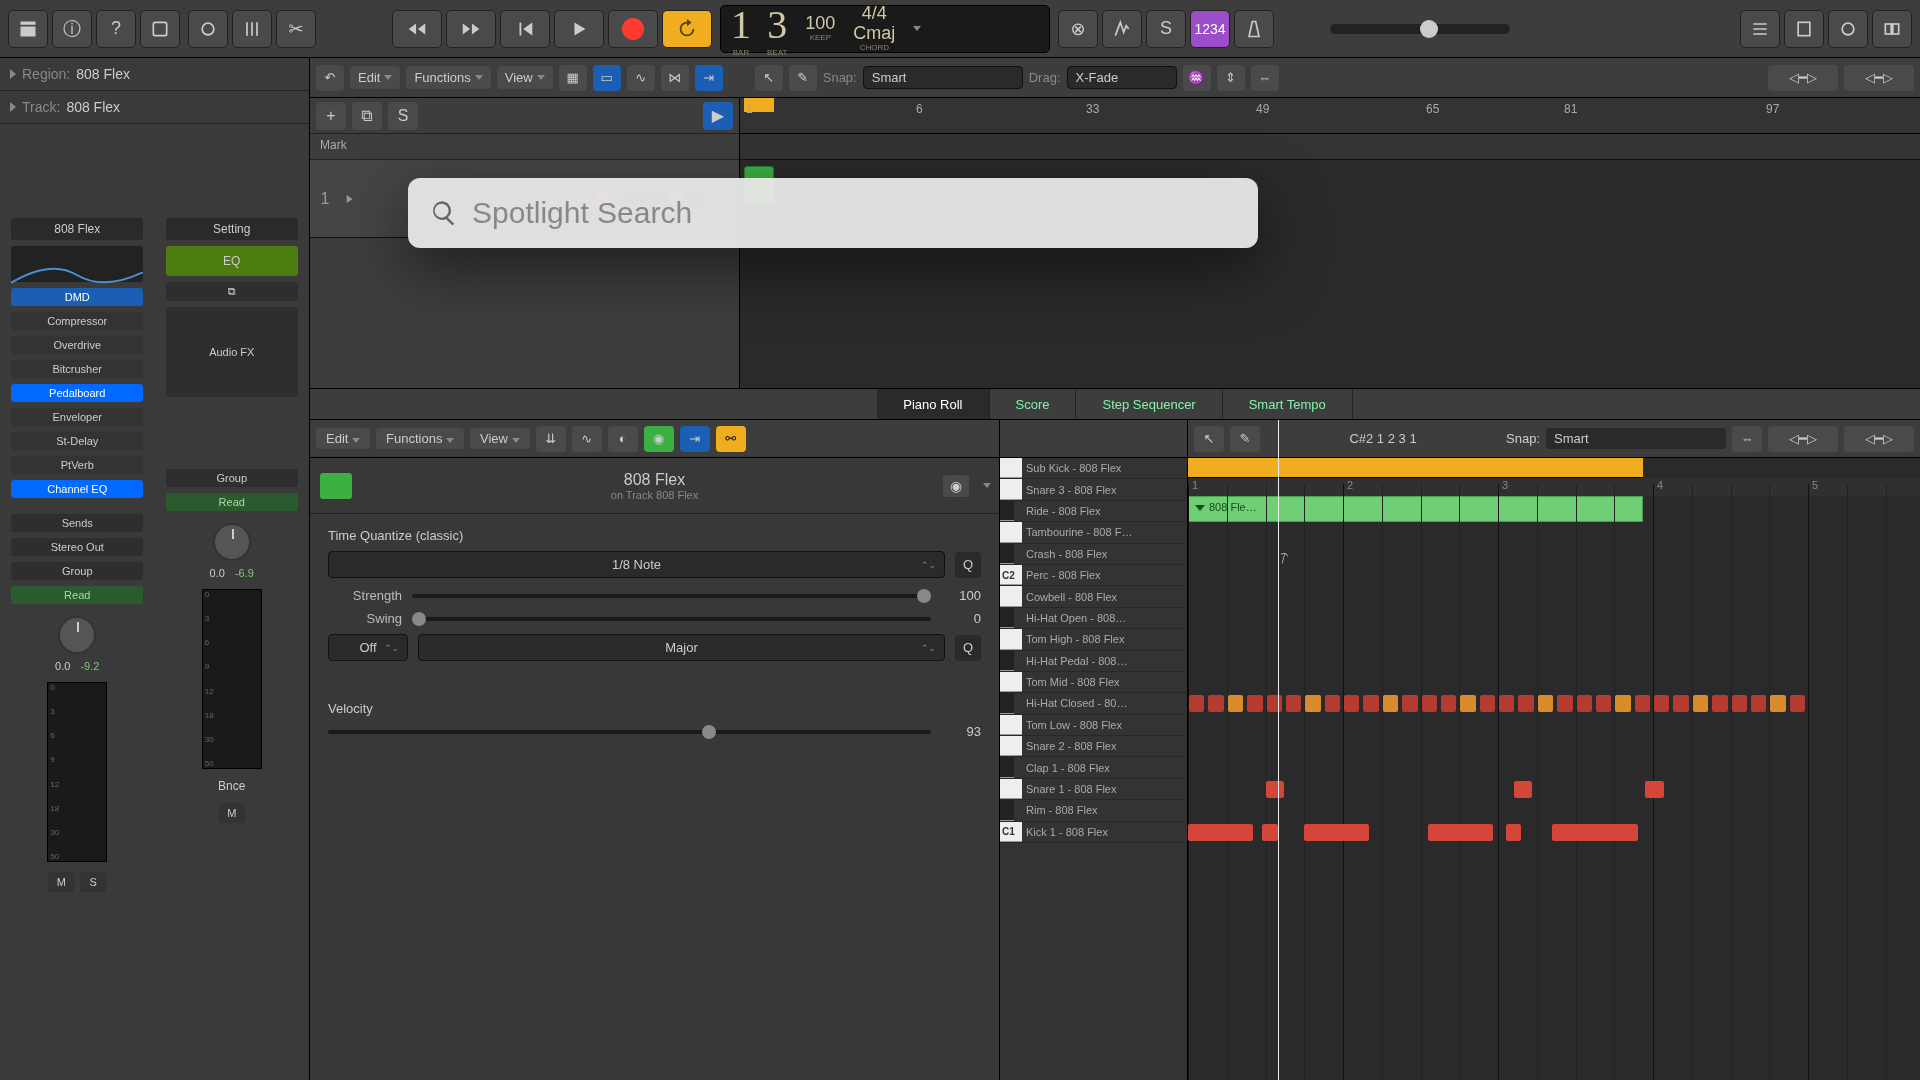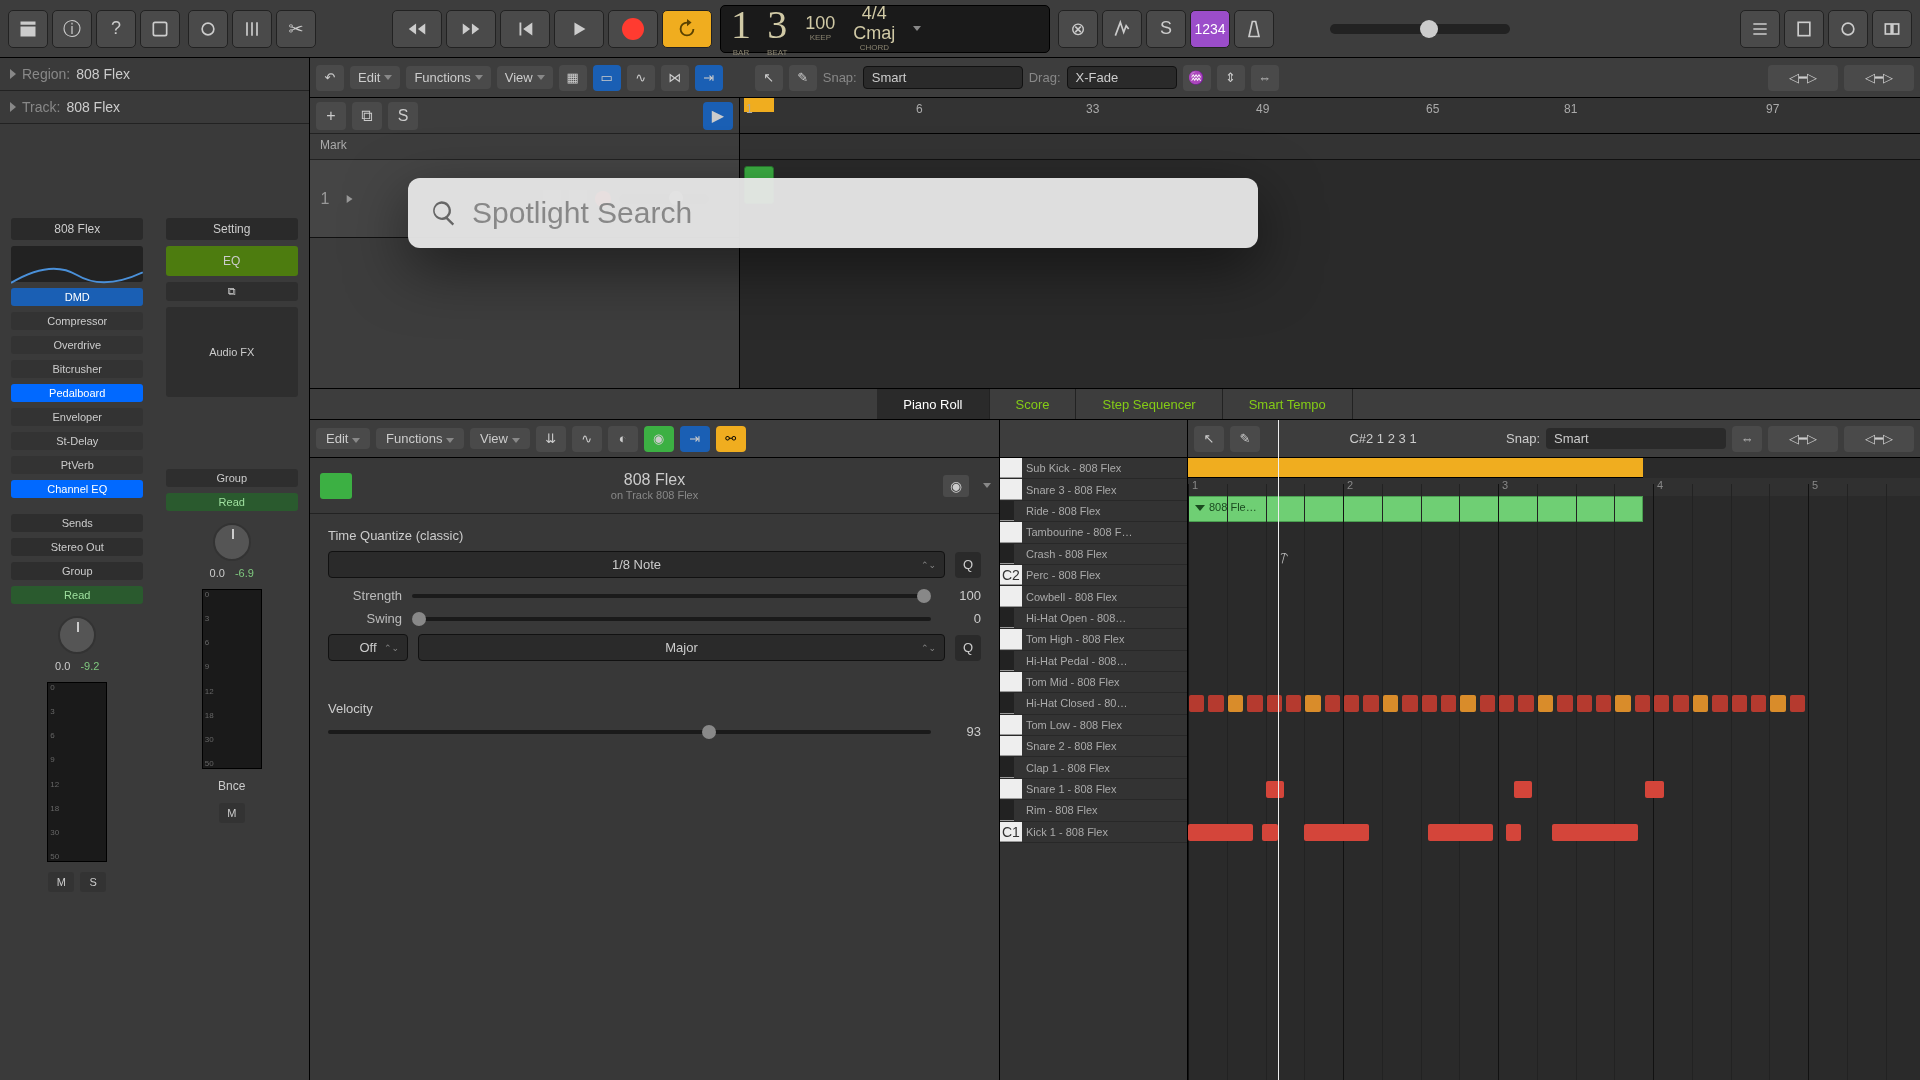--- a/index.html
+++ b/index.html
@@ -68,21 +68,21 @@
 .track-head .rec { width:16px; height:16px; border-radius:50%; background:#ff3b30; }
 .ruler { height:36px; background:#333; border-bottom:1px solid #000; position:relative; }
 .ruler .n { position:absolute; top:4px; font-size:12px; color:#aaa; }
 .arr-grid { flex:1; position:relative; background:#2a2a2a; }
 .marker-lane { position:absolute; top:36px; left:0; right:0; height:26px; background:#333; border-bottom:1px solid #111; padding-left:10px; font-size:12px; line-height:26px; color:#aaa; }
 .region { position:absolute; top:68px; left:4px; width:30px; height:38px; background:#3cb043; border:1px solid #2a7a30; border-radius:3px; }
 .loop-br { position:absolute; top:0; left:4px; width:30px; height:14px; background:#f0ad1f; }
 
 
 .ed-tabs { height:32px; background:#3d3d3d; display:flex; border-top:1px solid #000; border-bottom:1px solid #000; }
-.ed-tabs .tab { padding:0 26px; line-height:32px; font-size:13px; color:#84cc16; border-right:1px solid #222; }
+.ed-tabs .tab { padding:0 26px; line-height:32px; font-size:13px; color:#86efac; border-right:1px solid #222; }
 .ed-tabs .tab.act { background:#2a2a2a; color:#fff; }
 .ed-tabs .sp { flex:1; }
 
 
 .proll { flex:1; display:flex; background:#2a2a2a; }
 .proll-left { width:690px; background:#383838; border-right:1px solid #000; display:flex; flex-direction:column; }
 .proll-tb { height:38px; background:#3d3d3d; border-bottom:1px solid #000; display:flex; align-items:center; padding:0 6px; gap:6px; font-size:13px; }
 .proll-tb .ico { width:30px; height:26px; background:#4a4a4a; border-radius:4px; display:flex; align-items:center; justify-content:center; }
 .proll-tb .ico.sel { background:#1a5fb4; }
 .proll-tb .ico.yel { background:#f0ad1f; color:#000; }
@@ -101,21 +101,21 @@
 .local .sl-lbl { width:74px; text-align:right; color:#bbb; }
 .local .sl { flex:1; height:4px; background:#1a1a1a; border-radius:2px; position:relative; }
 .local .sl .kn { position:absolute; top:-5px; width:14px; height:14px; border-radius:50%; background:#888; }
 .local .sl-val { width:40px; text-align:right; }
 .local h { display:block; color:#ccc; margin:18px 0 8px; }
 
 .proll-mid { width:188px; background:#333; border-right:1px solid #000; position:relative; }
 .proll-mid .lane { height:21.4px; border-bottom:1px solid #282828; display:flex; align-items:center; padding-left:26px; font-size:11px; color:#aaa; position:relative; }
 .proll-mid .key { position:absolute; left:0; width:22px; height:100%; background:#eee; border-bottom:1px solid #999; }
 .proll-mid .key.bl { background:#222; width:14px; z-index:1; }
-.proll-mid .oct { position:absolute; left:2px; font-size:14px; color:#333; z-index:2; font-weight:normal; }
+.proll-mid .oct { position:absolute; left:2px; font-size:10px; color:#333; z-index:2; font-weight:bold; }
 
 .proll-right { flex:1; position:relative; background:#2a2a2a; overflow:hidden; }
 .proll-right .ruler3 { height:20px; background:#f0ad1f; position:relative; border-bottom:1px solid #000; }
 .proll-right .ruler3b { height:18px; background:#303030; font-size:11px; color:#888; position:relative; }
 .proll-right .ruler3b .n { position:absolute; top:1px; }
 .proll-right .regbar { height:26px; background:#6fcf74; border:1px solid #4a9f50; position:relative; width:62.2%; font-size:11px; padding:4px 6px; color:#1a4a1f; }
 .proll-right .regbar .tri { width:0; height:0; border-left:5px solid transparent; border-right:5px solid transparent; border-top:6px solid #1a4a1f; display:inline-block; margin-right:4px; }
 .proll-right .grid { position:absolute; top:64px; left:0; right:0; bottom:0; }
 .proll-right .grid .vl { position:absolute; top:0; bottom:0; width:1px; background:#222; }
 .proll-right .grid .vl.maj { background:#111; width:1px; }

